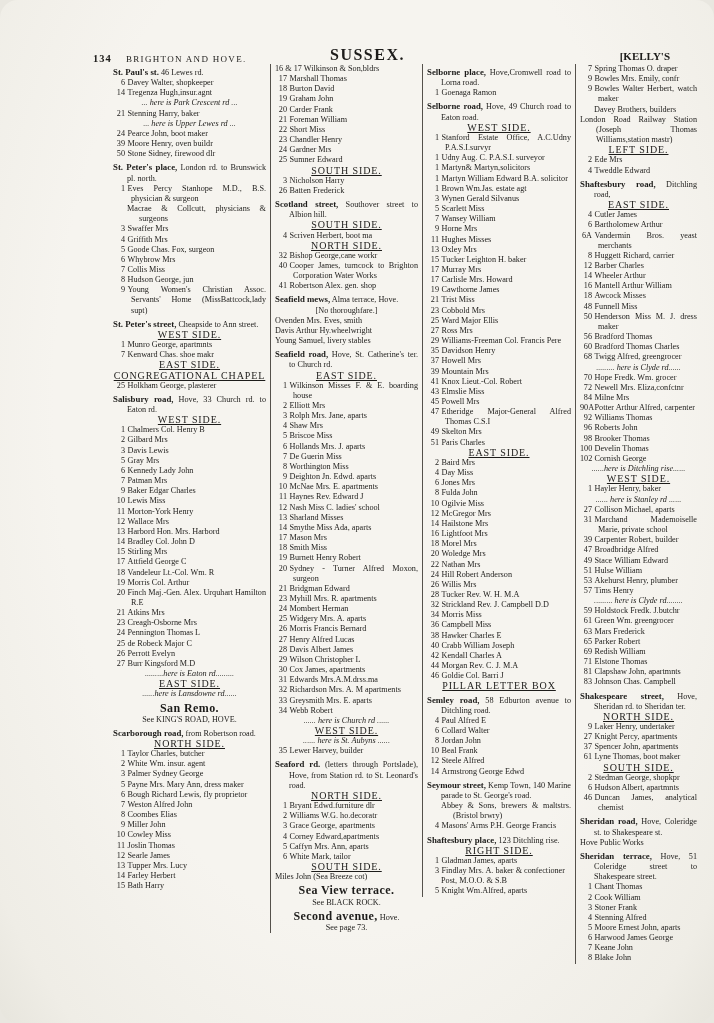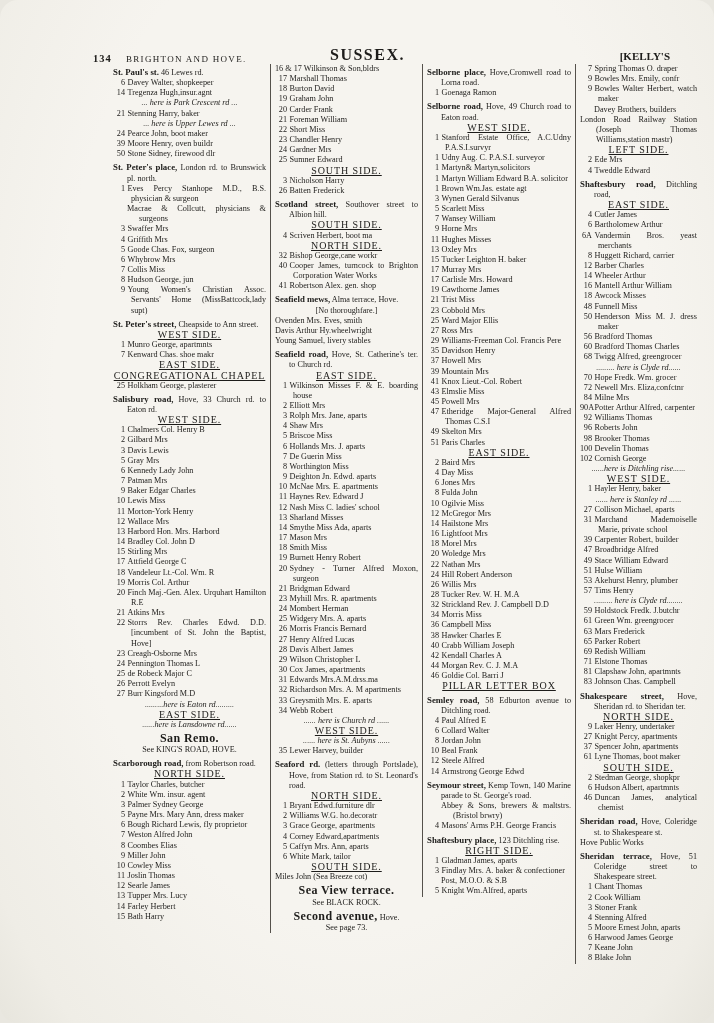--- a/index.html
+++ b/index.html
@@ -93,21 +93,20 @@
         <div class="ln e"><span class="num">11</span>Morton-York Henry</div>
         <div class="ln e"><span class="num">12</span>Wallace Mrs</div>
         <div class="ln e"><span class="num">13</span>Harbord Hon. Mrs. Harbord</div>
         <div class="ln e"><span class="num">14</span>Bradley Col. John D</div>
         <div class="ln e"><span class="num">15</span>Stirling Mrs</div>
         <div class="ln e"><span class="num">17</span>Attfield George C</div>
         <div class="ln e"><span class="num">18</span>Vandeleur Lt.-Col. Wm. R</div>
         <div class="ln e"><span class="num">19</span>Morris Col. Arthur</div>
         <div class="ln e"><span class="num">20</span>Finch Maj.-Gen. Alex. Urquhart Hamilton R.E</div>
         <div class="ln e"><span class="num">21</span>Atkins Mrs</div>
-        <div class="ln e"><span class="num">22</span>Storrs Rev. Charles Edwd. D.D. [incumbent of St. John the Baptist, Hove]</div>
         <div class="ln e"><span class="num">23</span>Creagh-Osborne Mrs</div>
         <div class="ln e"><span class="num">24</span>Pennington Thomas L</div>
         <div class="ln e"><span class="num">25</span>de Robeck Major C</div>
         <div class="ln e"><span class="num">26</span>Perrott Evelyn</div>
         <div class="ln e"><span class="num">27</span>Burr Kingsford M.D</div>
         <div class="ln i">.........here is Eaton rd.........</div>
         <div class="ln side">EAST SIDE.</div>
         <div class="ln i">......here is Lansdowne rd......</div>
         <div class="ln ch"><span class="b">San Remo.</span></div>
         <div class="ln c">See KING'S ROAD, HOVE.</div>

